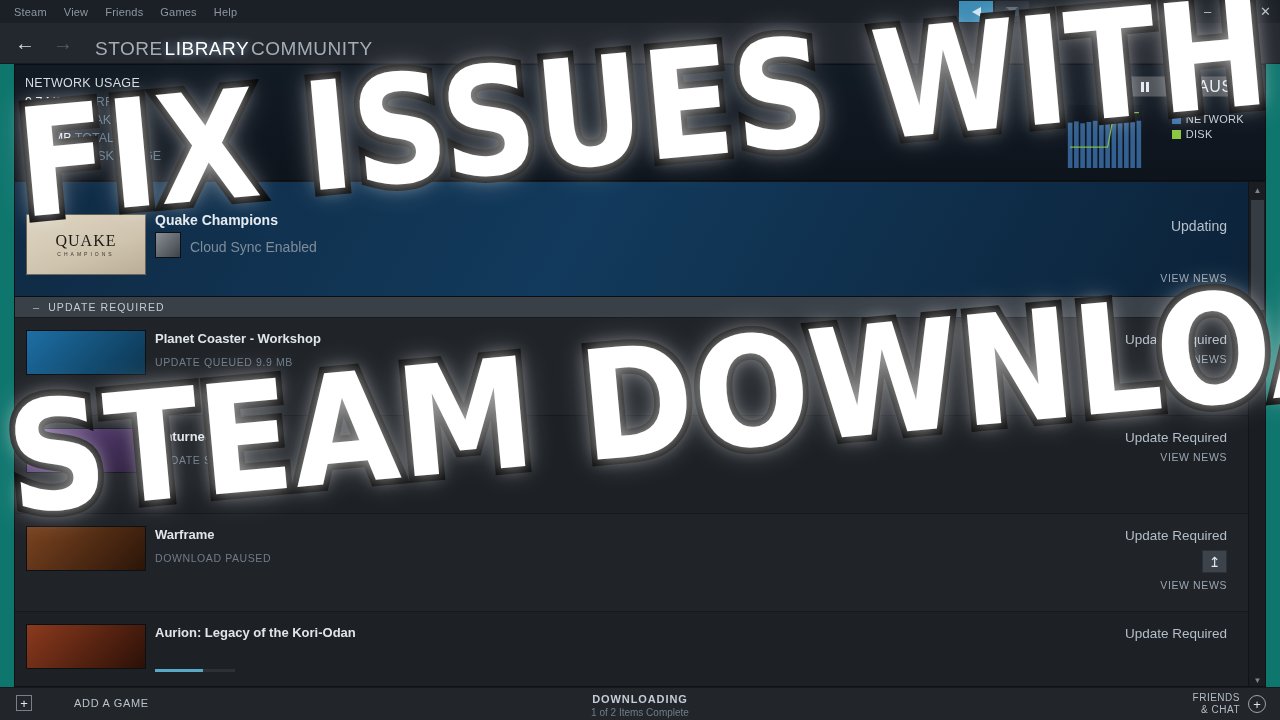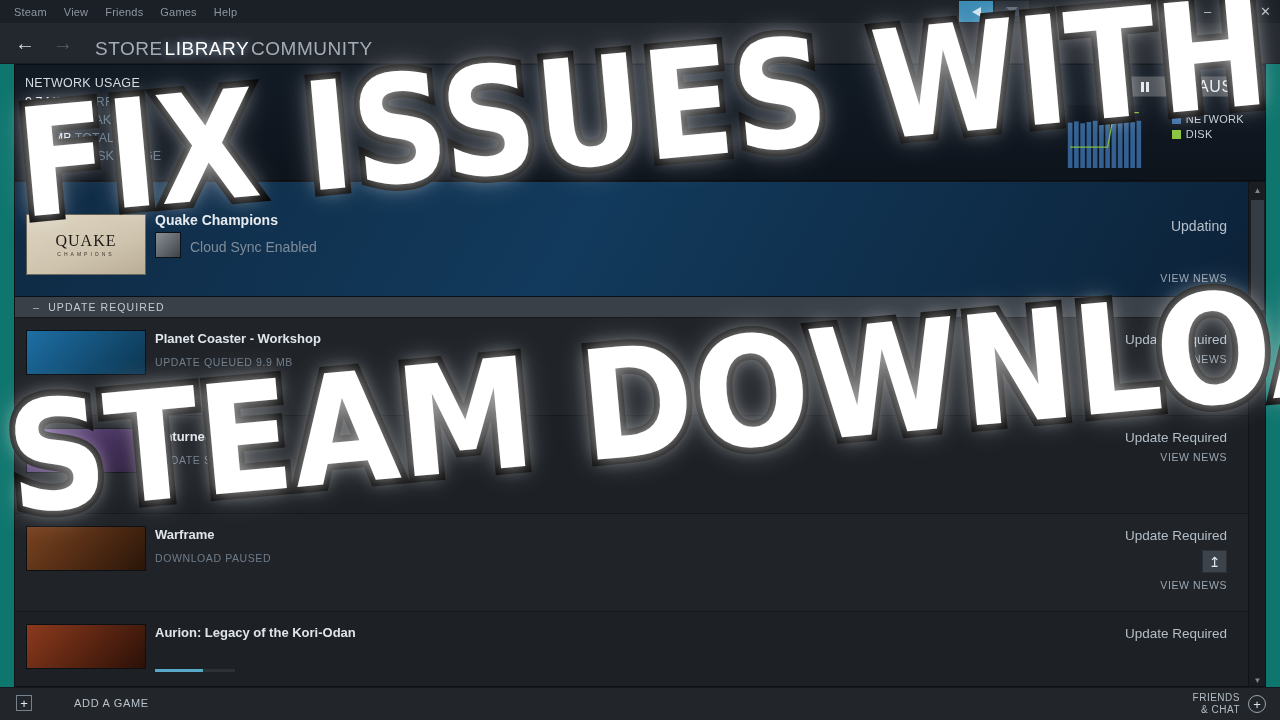--- a/index.html
+++ b/index.html
@@ -478,20 +478,24 @@
       <div class="sb-grip"></div>
       <div class="sb-arrow" style="position:absolute;bottom:0;">▼</div>
     </div>
   </div>
 
   <div class="bottombar">
     <div class="add-game">
       <span class="plus-box">+</span>
       <span class="add-lbl">ADD A GAME</span>
     </div>
+    <div class="dl-status">
+      <div class="t1">DOWNLOADING</div>
+      <div class="t2">1 of 2 Items Complete</div>
+    </div>
     <div class="friends">
       <div class="friends-lbl">
         <div>FRIENDS</div>
         <div>&amp; CHAT</div>
       </div>
       <div class="friends-plus">+</div>
     </div>
   </div>
 
   <div class="overlay">

